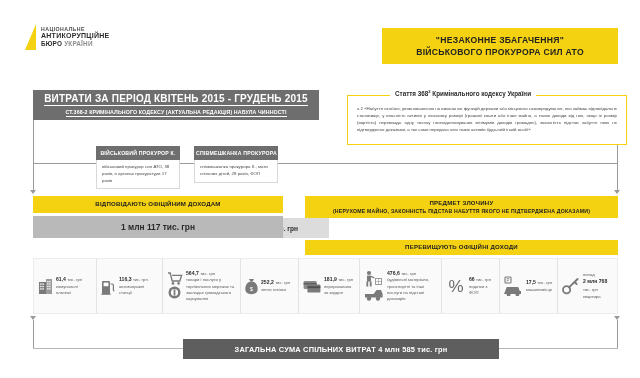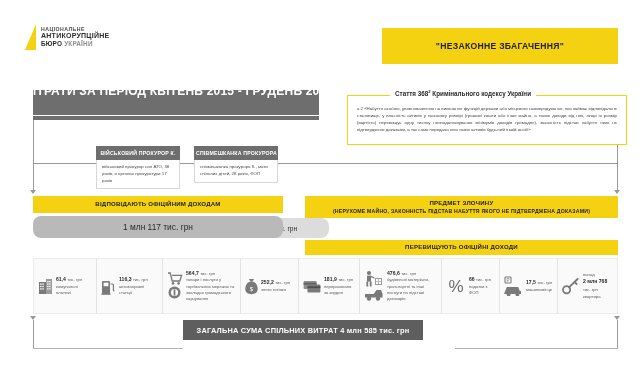--- a/index.html
+++ b/index.html
@@ -28,22 +28,22 @@
   .title-banner .t1,.title-banner .t2{
     font-size:8.6px;font-weight:800;color:#222;letter-spacing:.3px;white-space:nowrap;
   }
 
   
   .period-banner{
     position:absolute;left:33px;top:90px;width:286px;height:30px;
     background:#6e6e6e;display:flex;flex-direction:column;
     align-items:center;justify-content:center;gap:3px;color:#fff;
   }
-  .period-banner .p1{font-size:12px;font-weight:800;letter-spacing:.2px;
-      border-bottom:1px solid #fff;padding-bottom:17px;white-space:nowrap;}
+  .period-banner .p1{font-size:10px;font-weight:800;letter-spacing:.2px;
+      border-bottom:1px solid #fff;padding-bottom:1px;white-space:nowrap;}
   .period-banner .p2{font-size:5.3px;font-weight:700;letter-spacing:.1px;
       border-bottom:1px solid #fff;padding-bottom:1px;white-space:nowrap;}
 
   
   .law-card{
     position:absolute;left:347px;top:95px;width:280px;height:50px;
     border:1px solid #f5d211;box-sizing:border-box;
   }
   .law-title{
     position:absolute;left:390px;top:89px;background:#fff;padding:0 5px;
@@ -79,21 +79,21 @@
     position:absolute;background:#f5d211;display:flex;flex-direction:column;
     align-items:center;justify-content:center;color:#222;
     font-size:6.1px;font-weight:800;letter-spacing:.2px;text-align:center;line-height:1.35;
   }
   #label-income{left:33px;top:196px;width:250px;height:17px;}
   #label-subject{left:305px;top:196px;width:313px;height:22px;}
   #label-exceed{left:305px;top:240px;width:313px;height:15px;}
 
   .band-value{
     position:absolute;display:flex;align-items:center;justify-content:center;
-    font-size:8.4px;font-weight:400;color:#2b2b2b;border-radius:8px;
+    font-size:8.4px;font-weight:700;color:#2b2b2b;
   }
   #value-income{left:33px;top:216px;width:250px;height:22px;background:#b9b9b9;}
   #value-mid{left:229px;top:218px;width:100px;height:20px;background:#dcdcdc;}
   #value-subject{left:305px;top:220px;width:313px;height:20px;background:#e4e4e4;}
 
   
   .strip{
     position:absolute;left:33px;top:258px;width:585px;height:56px;
     background:#fafafa;border:1px solid #ececec;box-sizing:border-box;
     display:flex;align-items:stretch;
@@ -105,21 +105,21 @@
   .exp:last-child{border-right:none;}
   .exp .ico{flex:0 0 auto;display:flex;flex-direction:column;align-items:center;
      justify-content:center;color:#6b6b6b;}
   .exp .txt{font-size:4.2px;line-height:1.5;color:#5a5a5a;}
   .exp .amt{font-size:5.1px;font-weight:800;color:#2b2b2b;}
   .exp .amt .u{font-size:4.2px;font-weight:400;color:#5a5a5a;}
   .exp .pre{font-size:4.2px;color:#5a5a5a;display:block;}
 
   
   .total{
-    position:absolute;left:183px;top:320px;width:240px;height:20px;background:#5e5e5e;
+    position:absolute;left:183px;top:339px;width:316px;height:20px;background:#5e5e5e;
     display:flex;align-items:center;justify-content:center;
     color:#fff;font-size:7.4px;font-weight:800;letter-spacing:.2px;white-space:nowrap;
   }
   .total-line-l{position:absolute;left:33px;top:348px;width:150px;height:1px;background:#b5b5b5;}
   .total-line-r{position:absolute;left:455px;top:348px;width:163px;height:1px;background:#b5b5b5;}
 
   .arrow-dn{position:absolute;width:0;height:0;border-left:3px solid transparent;
      border-right:3px solid transparent;border-top:4px solid #9a9a9a;}
 </style>
 </head>
@@ -131,20 +131,21 @@
     <div class="logo-mark"></div>
     <div class="logo-text">
       <div class="logo-l1">НАЦІОНАЛЬНЕ</div>
       <div class="logo-l2">АНТИКОРУПЦІЙНЕ</div>
       <div class="logo-l3"><b>БЮРО</b> <span>УКРАЇНИ</span></div>
     </div>
   </div>
 
   <div class="title-banner">
     <div class="t1">"НЕЗАКОННЕ ЗБАГАЧЕННЯ"</div>
+    <div class="t2">ВІЙСЬКОВОГО ПРОКУРОРА СИЛ АТО</div>
   </div>
 
   <div class="period-banner">
     <div class="p1">ВИТРАТИ ЗА ПЕРІОД КВІТЕНЬ 2015 - ГРУДЕНЬ 2015</div>
     <div class="p2">СТ.368-2 КРИМІНАЛЬНОГО КОДЕКСУ  (АКТУАЛЬНА РЕДАКЦІЯ) НАБУЛА ЧИННОСТІ</div>
   </div>
 
   <div class="law-card">
     <div class="law-body">ч.2 «Набуття особою, уповноваженою на виконання функцій держави або місцевого самоврядування, яка займає відповідальне становище, у власність активів у значному розмірі (грошові кошти або інше майно, а також доходи від них, якщо їх розмір (вартість) перевищує одну тисячу неоподатковуваних мінімумів доходів громадян), законність підстав набуття яких не підтверджено доказами, а так само передача нею таких активів будь-якій іншій особі»</div>
   </div>

